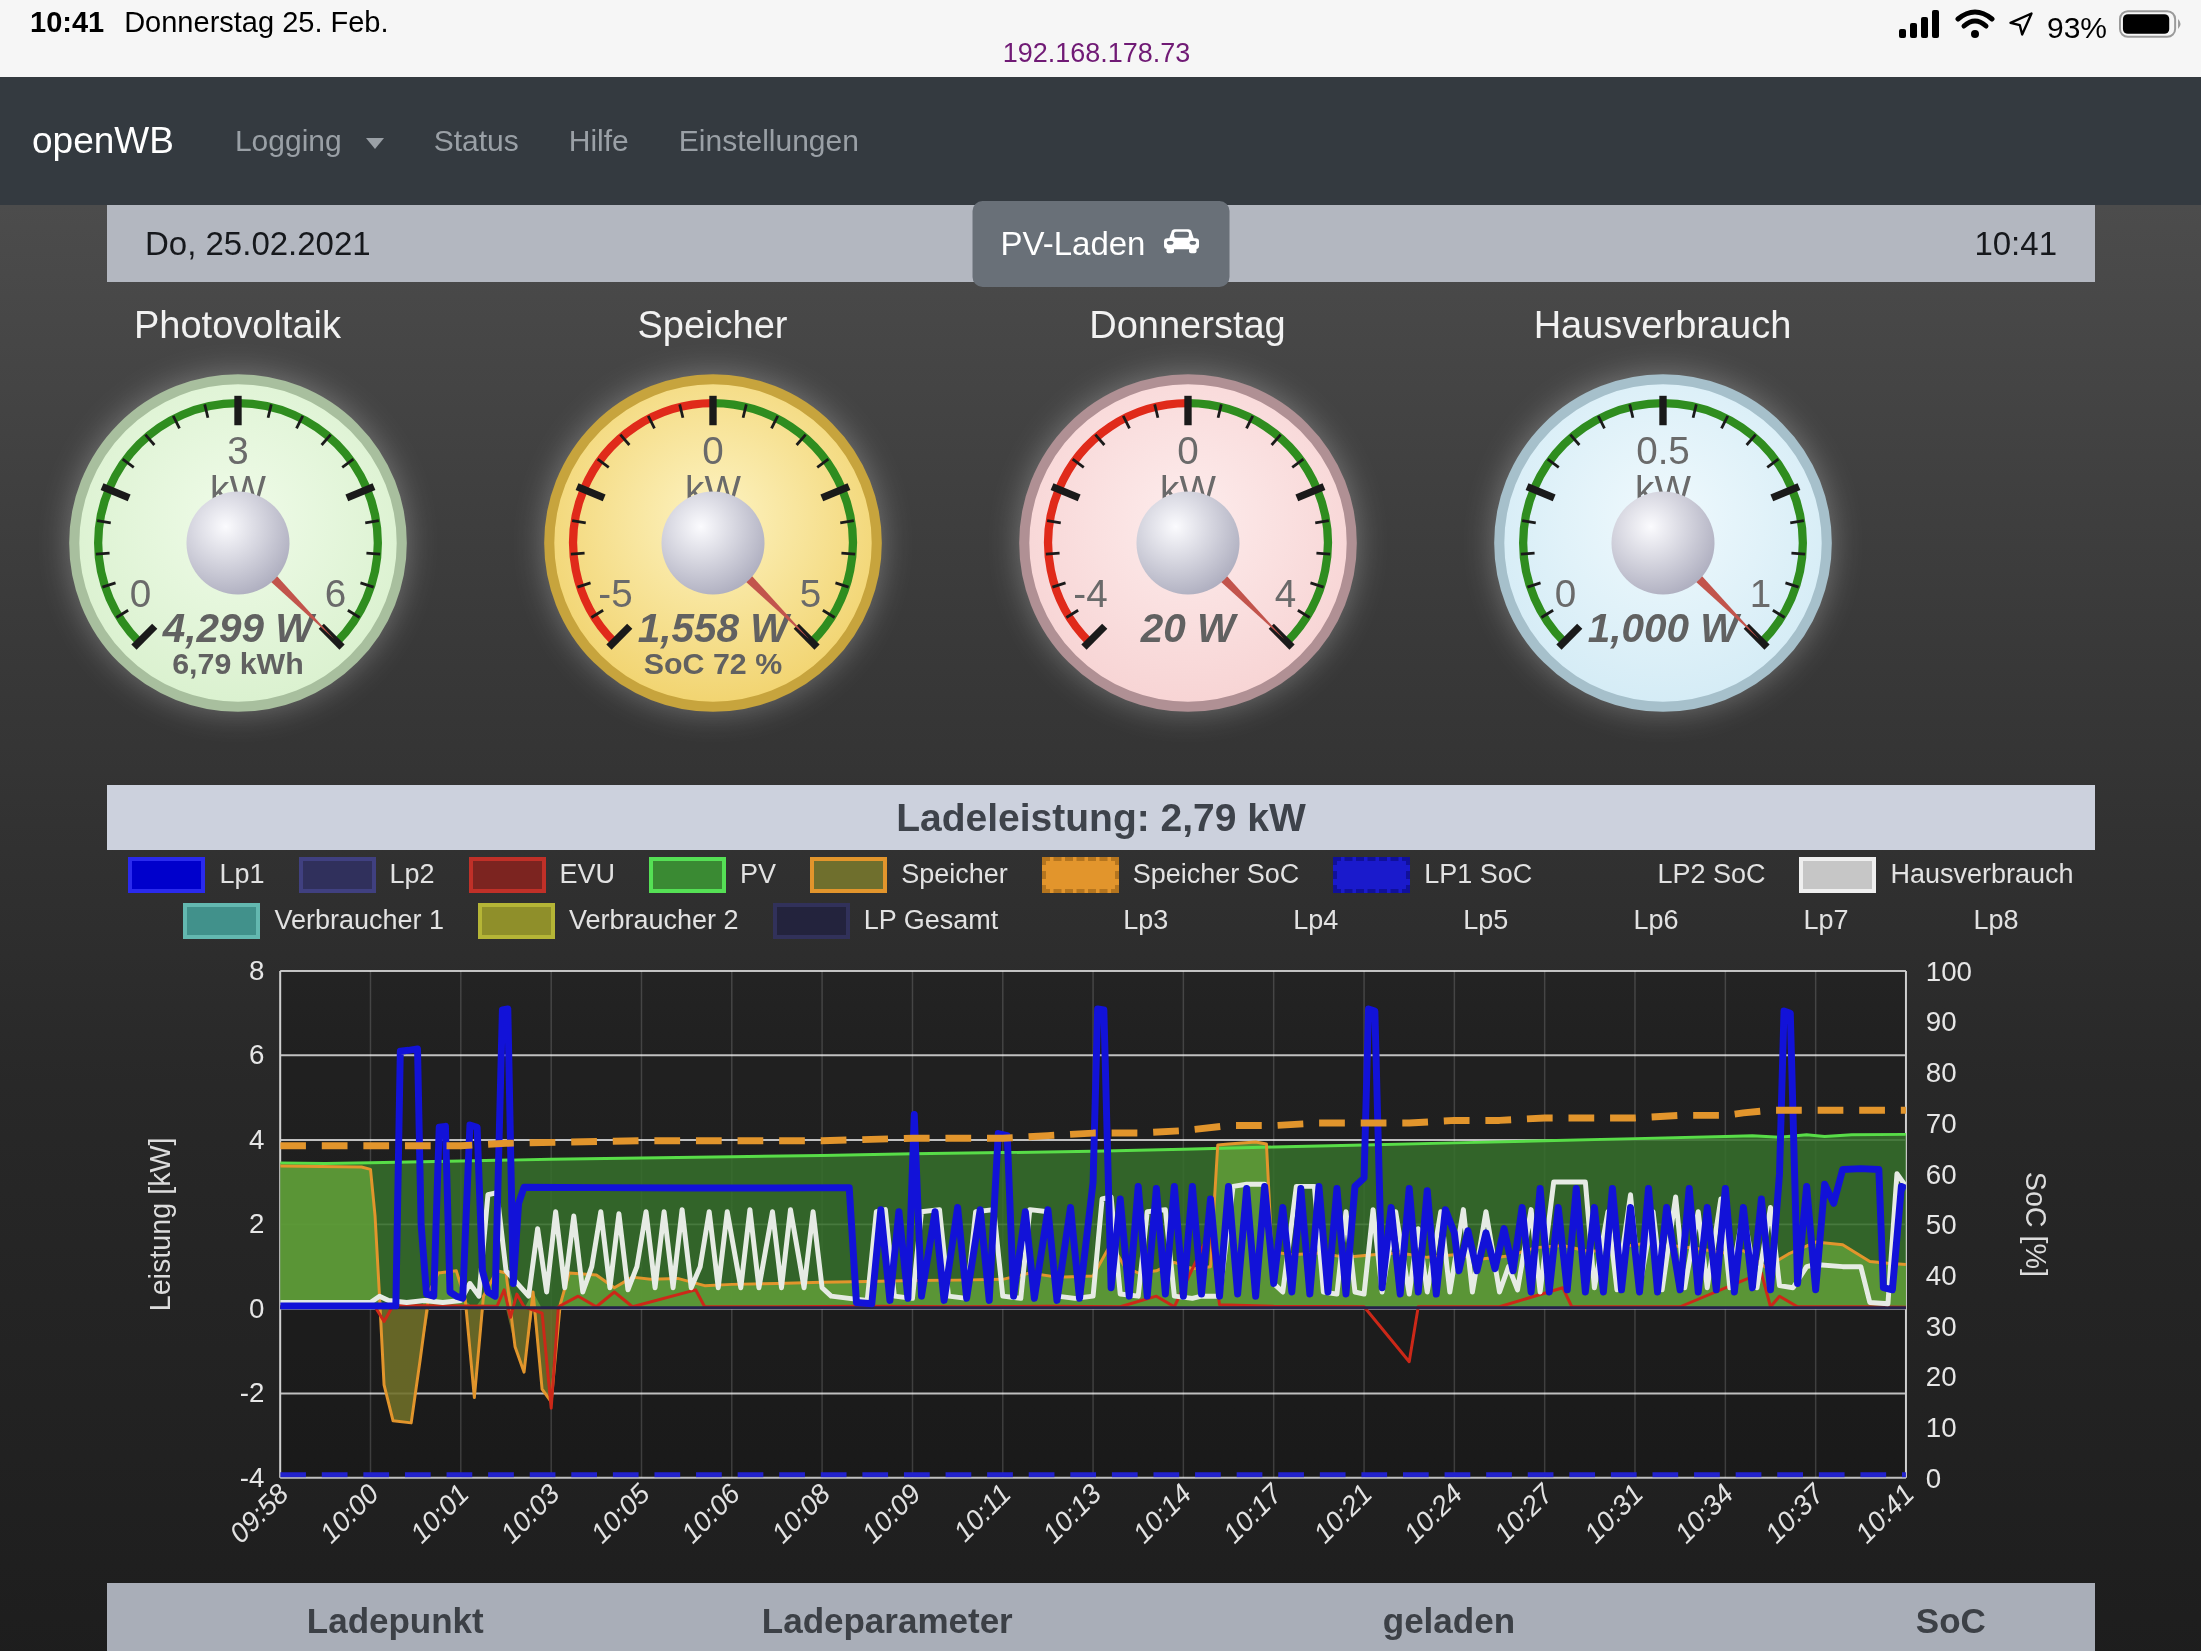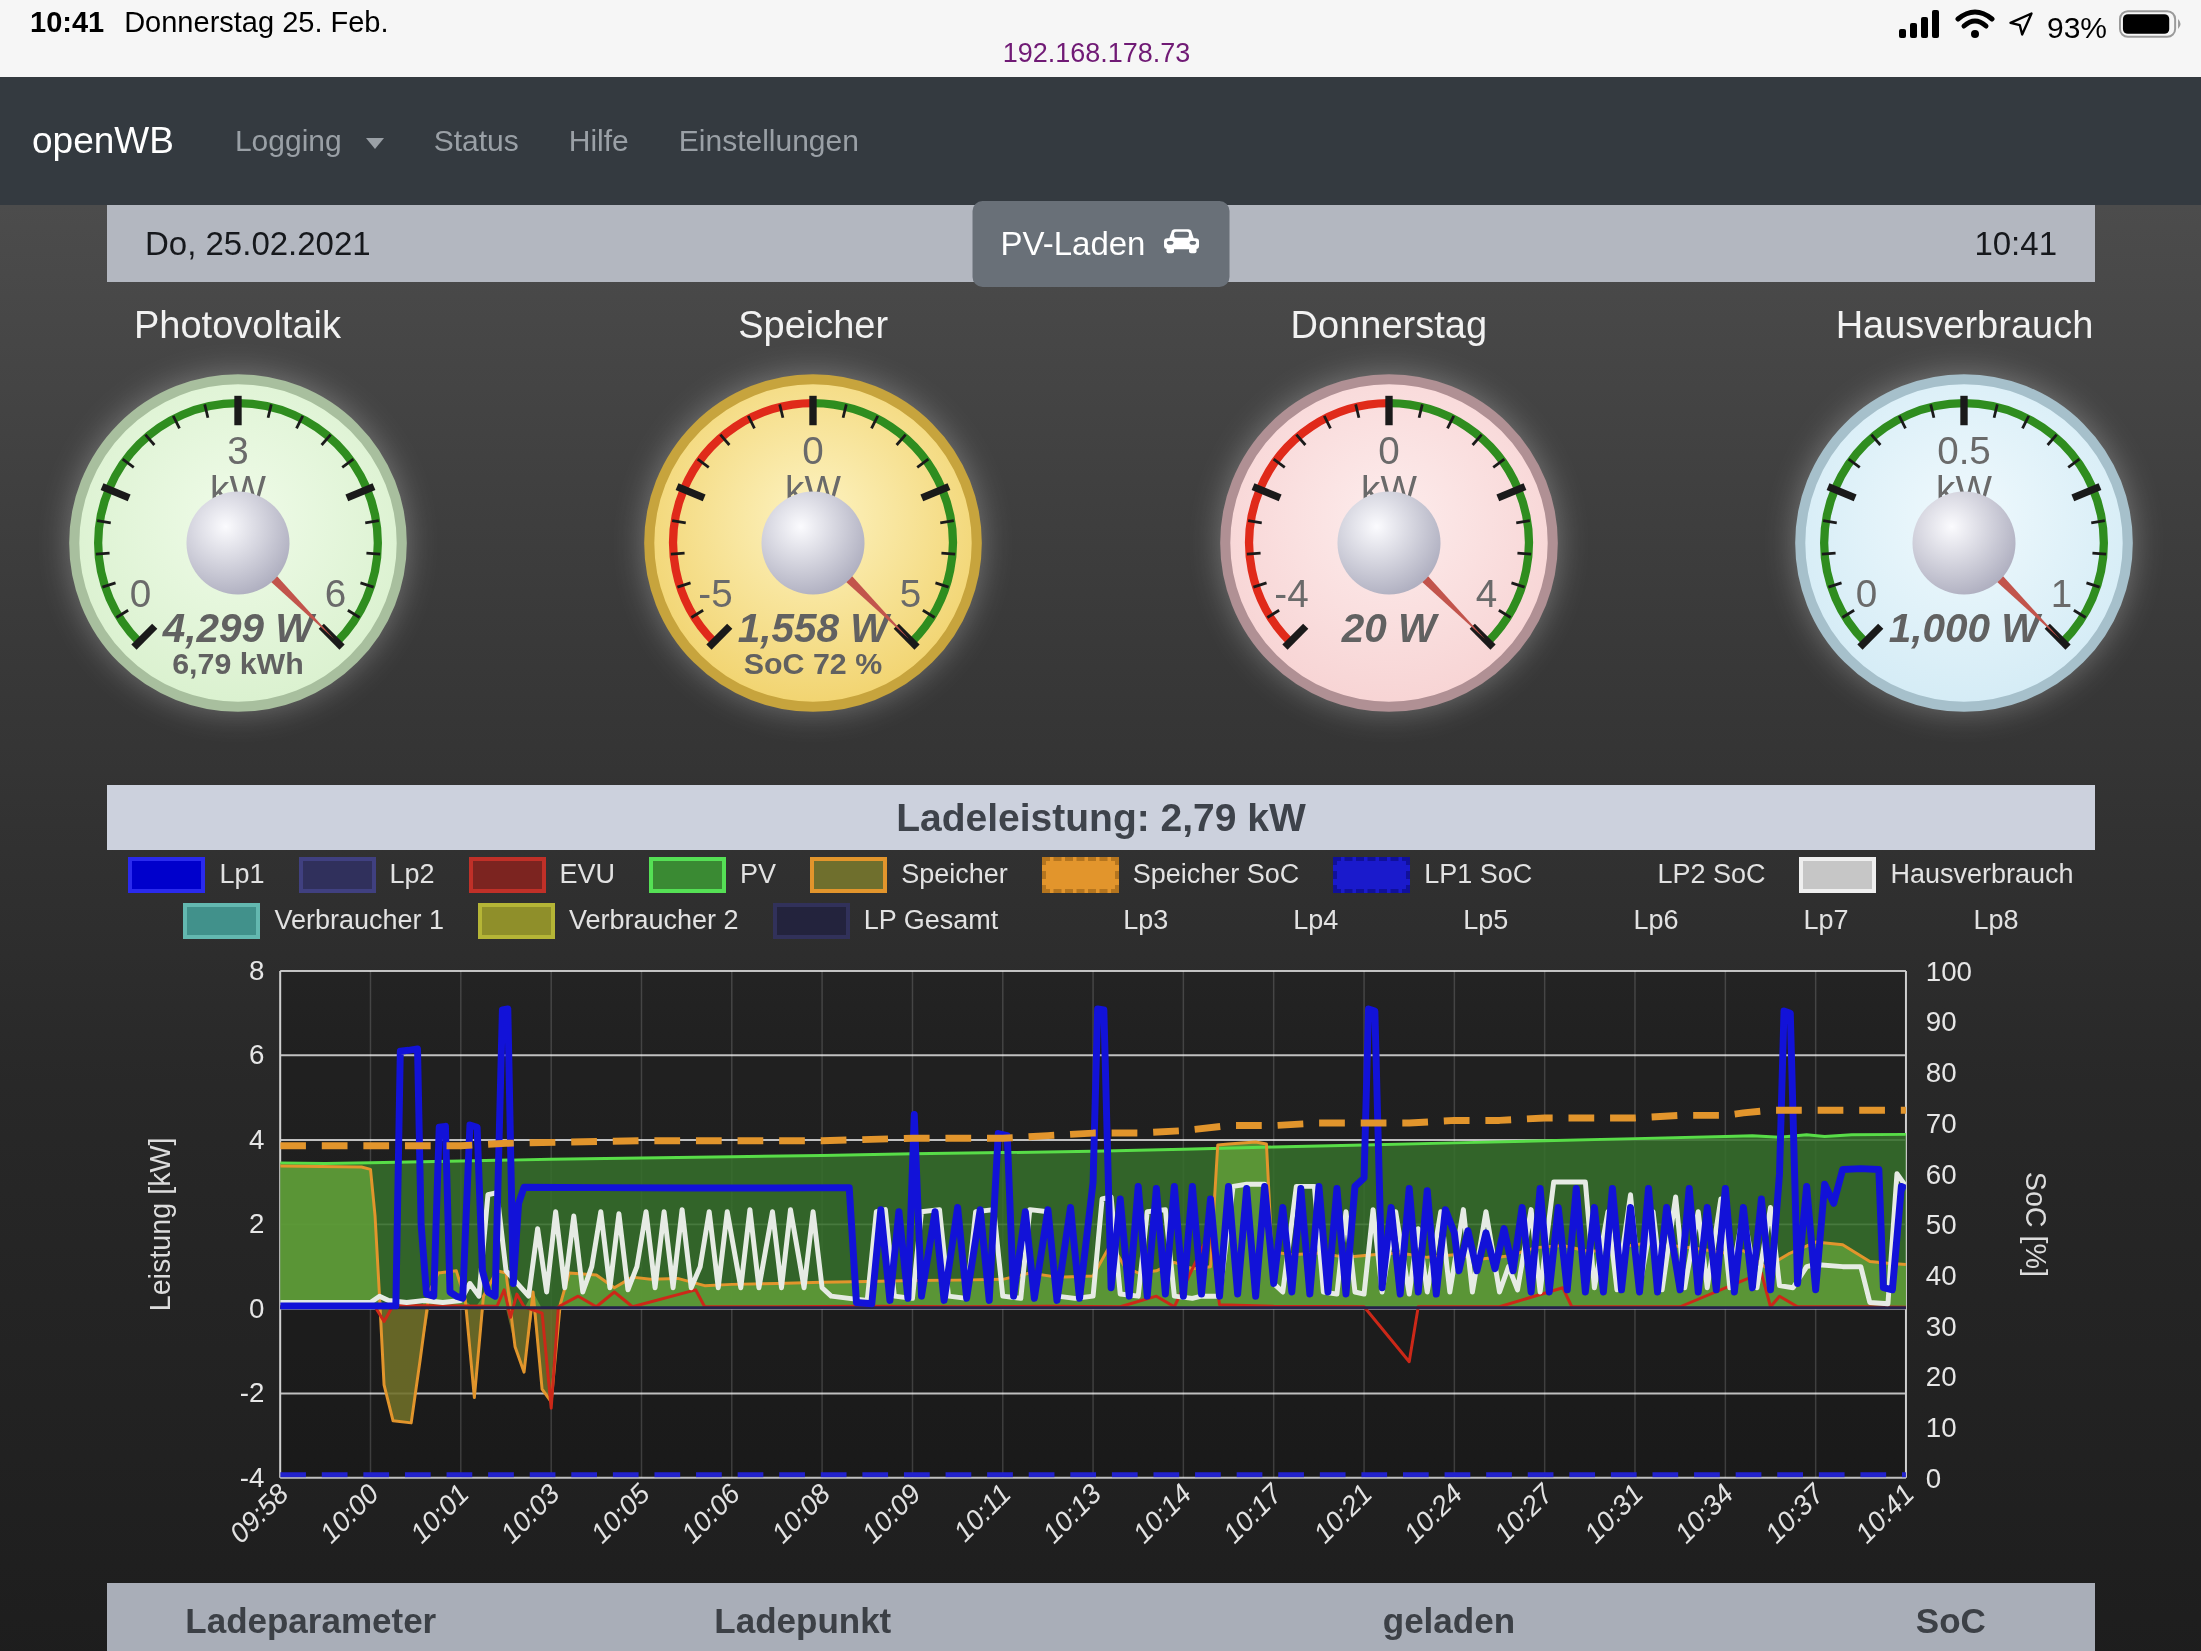--- a/index.html
+++ b/index.html
@@ -17,21 +17,21 @@
   .nav-item{color:#9aa0a6;font-size:30px;margin-right:50px;display:flex;align-items:center;gap:24px;cursor:pointer;}
   .caret{width:0;height:0;border-left:9px solid transparent;border-right:9px solid transparent;border-top:11px solid #9aa0a6;margin-top:4px;}
   
   .page{height:1465px;background:linear-gradient(180deg,#4c4c4c 0%,#3a3a3a 28%,#282828 60%,#1d1d1d 100%);}
   .headerbar{margin:0 107px;height:77px;background:#b3b7c0;display:flex;align-items:center;
     justify-content:space-between;padding:0 38px;position:relative;color:#16181c;font-size:33px;}
   .mode-btn{position:absolute;left:50%;top:50%;transform:translate(-50%,-50%);
     background:#697078;color:#fff;font-size:33px;border:none;border-radius:10px;
     padding:24px 28px;display:flex;align-items:center;gap:16px;cursor:pointer;}
   
-  .gauges{height:481px;display:flex;justify-content:space-between;padding-top:22px;}
+  .gauges{height:481px;display:flex;justify-content:flex-start;padding-top:22px;}
   .gauge-panel{width:475px;display:flex;flex-direction:column;align-items:center;}
   .gauge-title{color:#f2f2f2;font-size:38px;margin-bottom:12px;}
   .gauge-face svg{filter:drop-shadow(0 0 16px rgba(255,255,255,0.30));}
   
   .charge-banner{margin:0 107px;height:65px;background:#ccd1dd;display:flex;align-items:center;
     justify-content:center;font-size:39px;font-weight:bold;color:#3e434b;}
   
   .legend{height:95px;display:flex;flex-direction:column;justify-content:center;gap:10px;}
   .legend-row{display:flex;justify-content:center;gap:34px;align-items:center;}
   .legend-item{display:flex;align-items:center;gap:14px;color:#e2e2e2;font-size:27px;cursor:pointer;}
@@ -492,21 +492,21 @@
       <text transform="translate(1752.6 556) rotate(-45)" text-anchor="end" font-size="28" font-style="italic" fill="#e2e2e2">10:34</text>
       <text transform="translate(1843.8 556) rotate(-45)" text-anchor="end" font-size="28" font-style="italic" fill="#e2e2e2">10:37</text>
       <text transform="translate(1935.0 556) rotate(-45)" text-anchor="end" font-size="28" font-style="italic" fill="#e2e2e2">10:41</text>
       <text transform="translate(172 282) rotate(-90)" text-anchor="middle" font-size="29" fill="#dcdcdc">Leistung [kW]</text>
       <text transform="translate(2046 282) rotate(90)" text-anchor="middle" font-size="29" fill="#dcdcdc">SoC [%]</text>
     </svg>
 
   
   <div class="cp-table" id="cp-table">
       <div class="cp-head">
+        <div class="cp-cell c0">Ladepunkt</div>
         <div class="cp-cell c1">Ladeparameter</div>
-        <div class="cp-cell c0">Ladepunkt</div>
         <div class="cp-cell c2">geladen</div>
         <div class="cp-cell c3">SoC</div>
       </div>
       <div class="cp-row"></div>
     </div>
 </div>
 
 
 </body></html>

